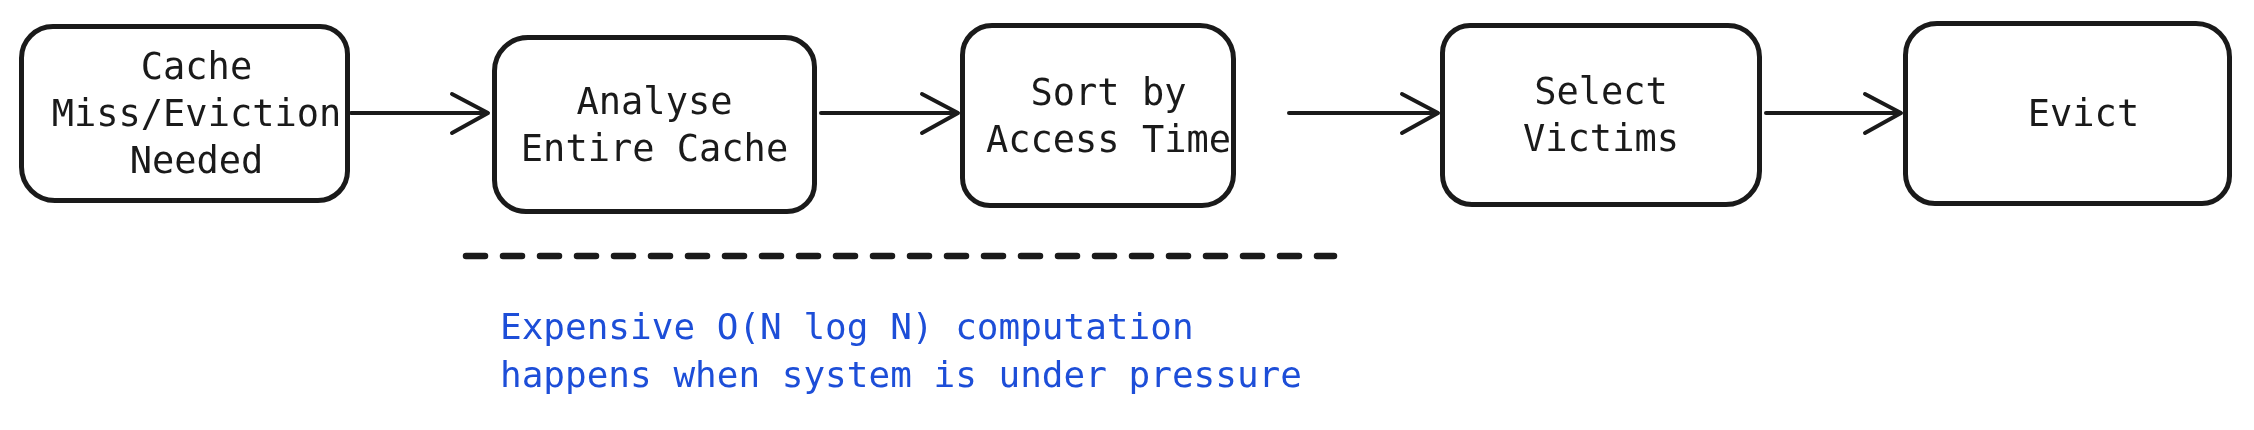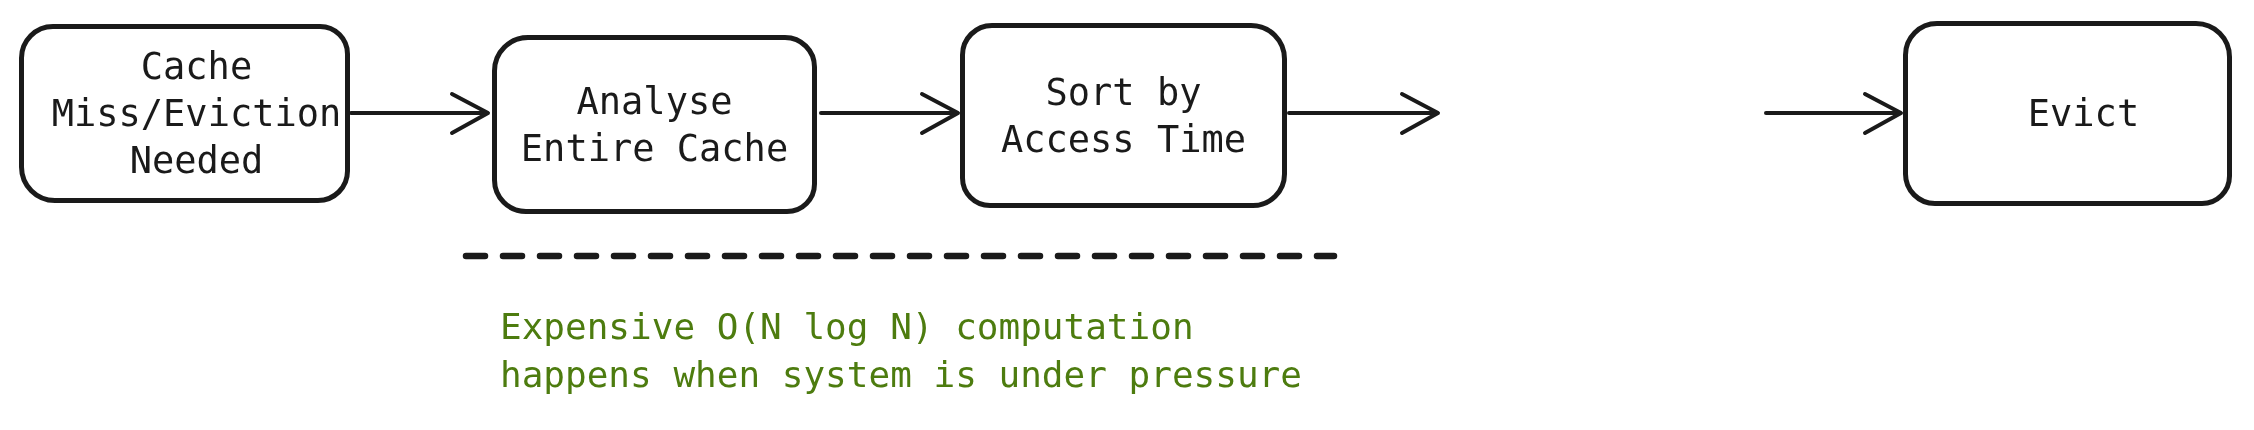--- a/index.html
+++ b/index.html
@@ -24,42 +24,42 @@
   }
   .node-label {
     font-size: 37px;
     line-height: 47px;
     white-space: pre-line;
     color: #1a1a1a;
   }
   
   .node-1 { left: 19px;   top: 24px; width: 331px; height: 179px; border-radius: 34px 30px 32px 36px; padding-left: 24px; }
   .node-2 { left: 492px;  top: 35px; width: 325px; height: 179px; border-radius: 36px 32px 30px 34px; }
-  .node-3 { left: 960px;  top: 23px; width: 327px; height: 185px; border-radius: 32px 36px 34px 30px; }
+  .node-3 { left: 960px;  top: 23px; width: 276px; height: 185px; border-radius: 32px 36px 34px 30px; justify-content: flex-end; }
   .node-4 { left: 1440px; top: 23px; width: 322px; height: 184px; border-radius: 30px 34px 36px 32px; }
   .node-5 { left: 1903px; top: 21px; width: 329px; height: 185px; border-radius: 34px 36px 30px 32px; padding-left: 32px; }
 
   .arrow { position: absolute; top: 88px; height: 50px; }
   .arrow-1 { left: 348px;  width: 144px; }
   .arrow-2 { left: 818px;  width: 144px; }
   .arrow-3 { left: 1286px; width: 156px; }
   .arrow-4 { left: 1763px; width: 142px; }
   .arrow svg { display: block; width: 100%; height: 100%; }
 
   .dashed-divider { position: absolute; left: 460px; top: 247px; width: 880px; height: 18px; }
   .dashed-divider svg { display: block; width: 100%; height: 100%; }
 
   .annotation {
     position: absolute;
     left: 500px;
     top: 303px;
     font-size: 36px;
     line-height: 48px;
     white-space: pre-line;
-    color: #4d7c0f;
+    color: #1d4ed8;
   }
 </style>
 </head>
 <body>
 
 <div class="canvas">
 
   <div class="node node-1">
     <div class="node-label">Cache
 Miss/Eviction
@@ -90,20 +90,24 @@
 Access Time</div>
   </div>
 
   <div class="arrow arrow-3">
     <svg viewBox="0 0 156 50" xmlns="http://www.w3.org/2000/svg" fill="none">
       <line x1="3" y1="25" x2="150" y2="25" stroke="#1a1a1a" stroke-width="4" stroke-linecap="round"></line>
       <path d="M 116 6 L 152 25 L 116 45" stroke="#1a1a1a" stroke-width="4" stroke-linecap="round" stroke-linejoin="round"></path>
     </svg>
   </div>
 
+  <div class="node node-4">
+    <div class="node-label">Select
+Victims</div>
+  </div>
 
   <div class="arrow arrow-4">
     <svg viewBox="0 0 142 50" xmlns="http://www.w3.org/2000/svg" fill="none">
       <line x1="3" y1="25" x2="136" y2="25" stroke="#1a1a1a" stroke-width="4" stroke-linecap="round"></line>
       <path d="M 102 6 L 138 25 L 102 45" stroke="#1a1a1a" stroke-width="4" stroke-linecap="round" stroke-linejoin="round"></path>
     </svg>
   </div>
 
   <div class="node node-5">
     <div class="node-label">Evict</div>

